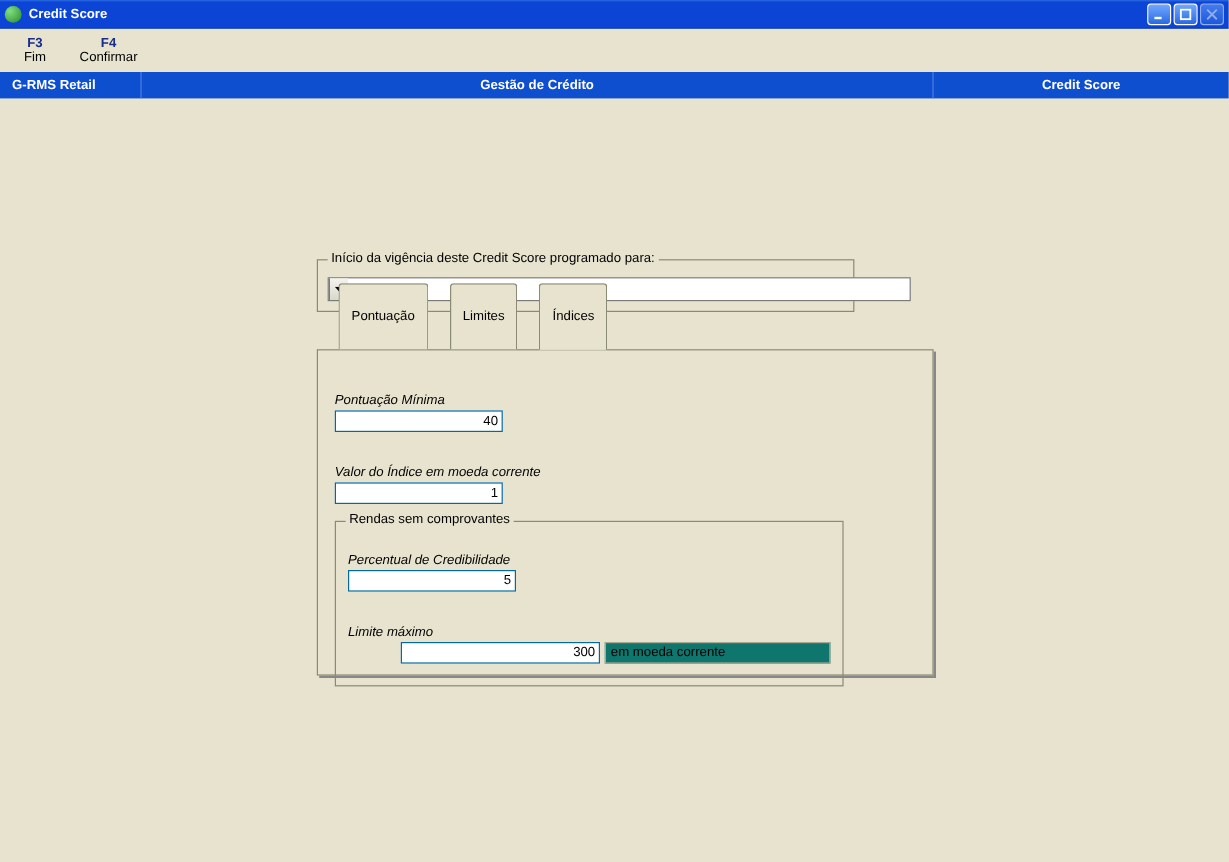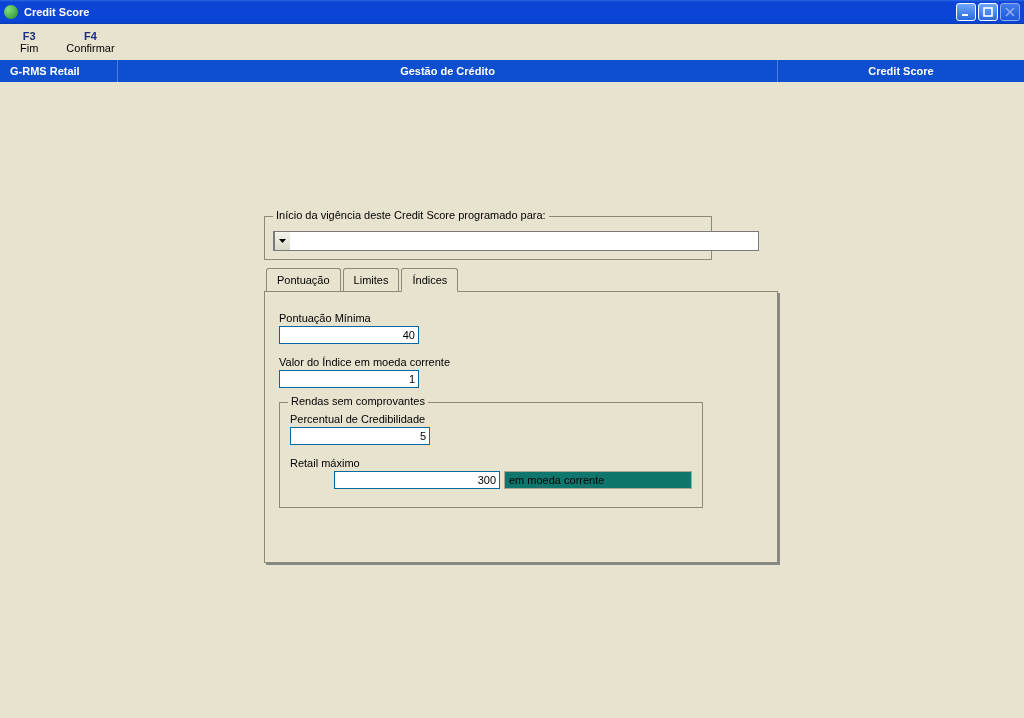--- a/index.html
+++ b/index.html
@@ -36,27 +36,27 @@
 
     .date-group { width: 448px; }
     .dropdown { width: 486px; height: 20px; background: #fff; border: 1px solid #7a7a7a; margin-top: 4px; display: flex; align-items: center; }
     .dropdown .value { flex: 1; padding: 0 4px; }
     .dropdown .btn { width: 16px; height: 18px; background: linear-gradient(to bottom, #f4f4ee, #d9d9c8); border-left: 1px solid #7a7a7a; display: flex; align-items: center; justify-content: center; }
     .dropdown .btn svg { width: 7px; height: 4px; }
 
     
     .tabs-wrap { margin-top: 10px; width: 514px; position: relative; }
     .tabrow { display: flex; align-items: flex-end; height: 21px; margin-left: 2px; }
-    .tab { padding: 5px 10px; border-top: 1px solid #8a8a75; border-left: 1px solid #8a8a75; border-right: 1px solid #8a8a75; background: #e7e3ce; position: relative; border-top-left-radius: 3px; border-top-right-radius: 3px; cursor: pointer; margin-right: 2px; }
+    .tab { padding: 21px 10px; border-top: 1px solid #8a8a75; border-left: 1px solid #8a8a75; border-right: 1px solid #8a8a75; background: #e7e3ce; position: relative; border-top-left-radius: 3px; border-top-right-radius: 3px; cursor: pointer; margin-right: 2px; margin-left: 16px; }
     .tab:not(.active) { margin-bottom: 0; }
     .tab.active { background: #e7e3ce; border-bottom: 1px solid #e7e3ce; margin-bottom: -1px; z-index: 2; }
 
     .frame { width: 514px; height: 272px; border: 1px solid #8a8a75; box-shadow: 2px 2px 0 #888; background: #e7e3ce; padding: 20px 14px; }
 
-    .field-label { display: block; margin-top: 0; }
+    .field-label { display: block; margin-top: 16px; font-style: italic; }
     .text-input { display: block; height: 18px; border: 1px solid #0369a1; background: #fff; padding: 0 3px; margin-top: 2px; text-align: right; }
     .w140 { width: 140px; }
     .w166 { width: 166px; }
     .gap { height: 12px; }
 
     .inner-group { width: 424px; margin-top: 14px; padding: 10px 10px 18px 10px; }
 
     .row-lm { display: flex; margin-top: 2px; gap: 4px; align-items: center; padding-left: 44px; }
     .readonly { height: 18px; border: 1px solid #a8a894; background: #0f766e; padding: 0 4px; display: flex; align-items: center; flex: 1; color: #000; }
   </style>
@@ -139,21 +139,21 @@
       <input class="text-input w140" value="1" style="">
 
       <div class="groupbox inner-group">
         <span class="legend">Rendas sem comprovantes</span>
 
         <span class="field-label">Percentual de Credibilidade</span>
         <input class="text-input w140" value="5" style="">
 
         <div class="gap"></div>
 
-        <span class="field-label">Retail máximo</span>
+        <span class="field-label">Limite máximo</span>
         <div class="row-lm">
           <input class="text-input w166" style="margin-top: 0px;" value="300">
           <div class="readonly">em moeda corrente</div>
         </div>
       </div>
 
     </div>
   </div>
 
 </div>

